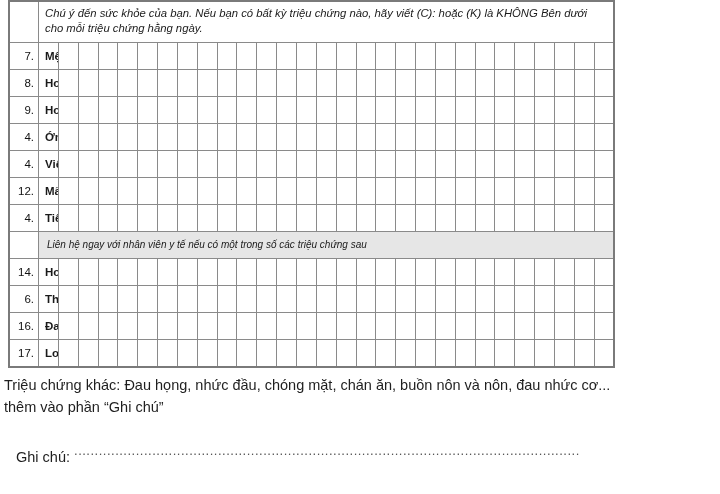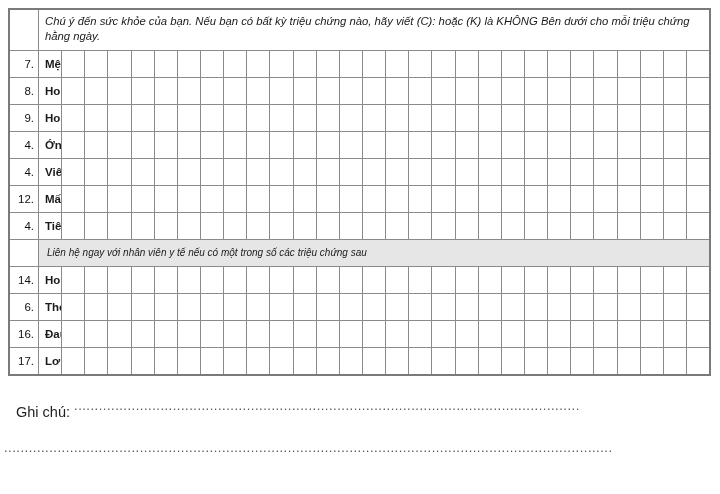--- a/index.html
+++ b/index.html
@@ -18,22 +18,22 @@
   .page {
     position: relative;
     width: 720px;
     height: 494px;
   }
 
   
   .symptom-table {
     position: absolute;
     left: 8px;
-    top: 8px;
-    width: 703px;
+    top: 0;
+    width: 607px;
     border-collapse: collapse;
     table-layout: fixed;
     background: #ffffff;
   }
   .symptom-table td {
     border: 1px solid #8a8a8a;
     padding: 0;
     height: 26px;
     vertical-align: middle;
     background: #ffffff;
@@ -502,20 +502,24 @@
           <td class="tick alt"></td>
           <td class="tick"></td>
           <td class="tick"></td>
           <td class="tick"></td>
           <td class="tick alt"></td>
         </tr>
       </tbody>
   </table>
 
   <div class="footer">
+    <p class="other-symptoms">
+      <span>Triệu chứng khác: Đau họng, nhức đầu, chóng mặt, chán ăn, buồn nôn và nôn, đau nhức cơ...</span><br>
+      <span>thêm vào phần “Ghi chú”</span>
+    </p>
 
     <div class="notes-block">
       <span class="notes-label">Ghi chú:</span>
       <span class="dotline dotline-1">...........................................................................................................................</span>
       <span class="dotline dotline-2">....................................................................................................................................................</span>
     </div>
   </div>
 
 </div>
 

